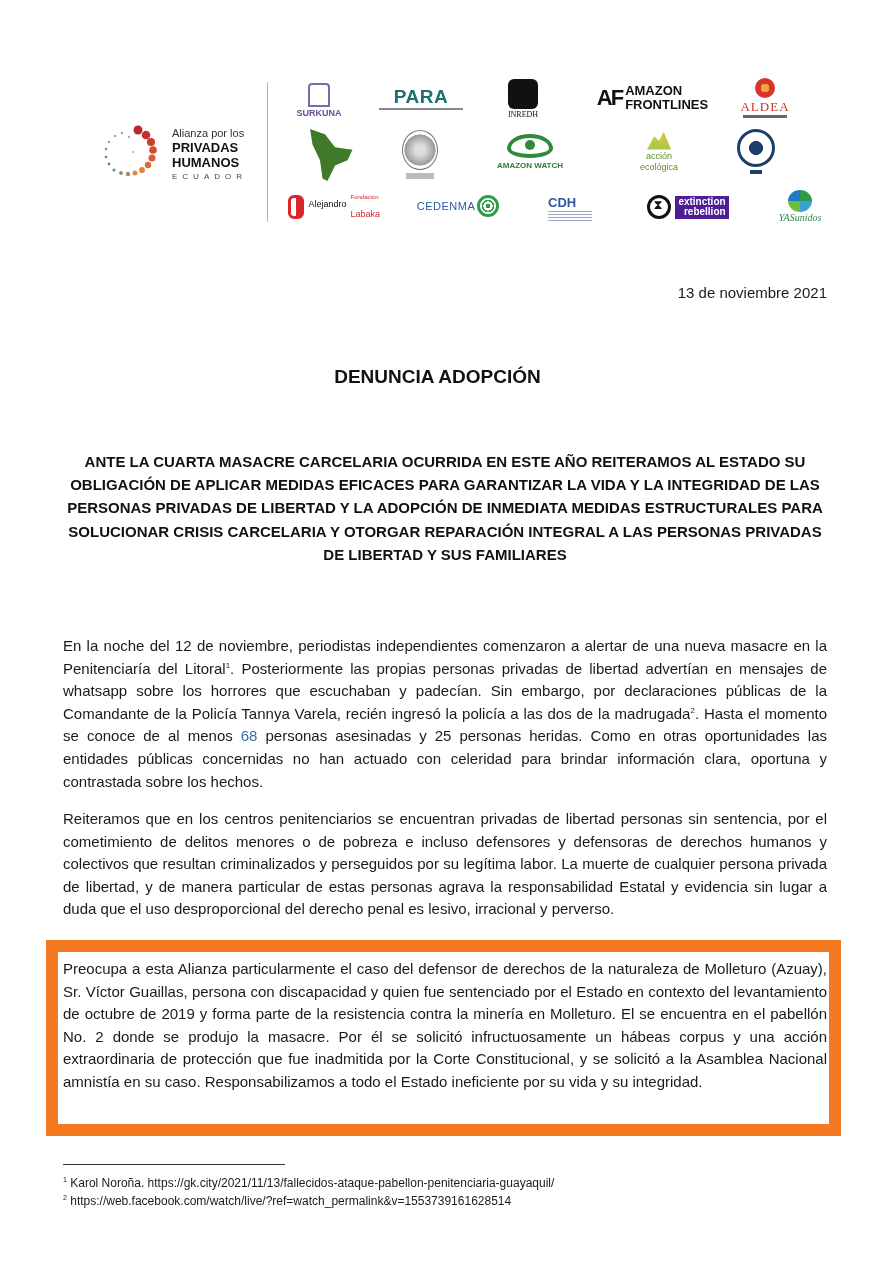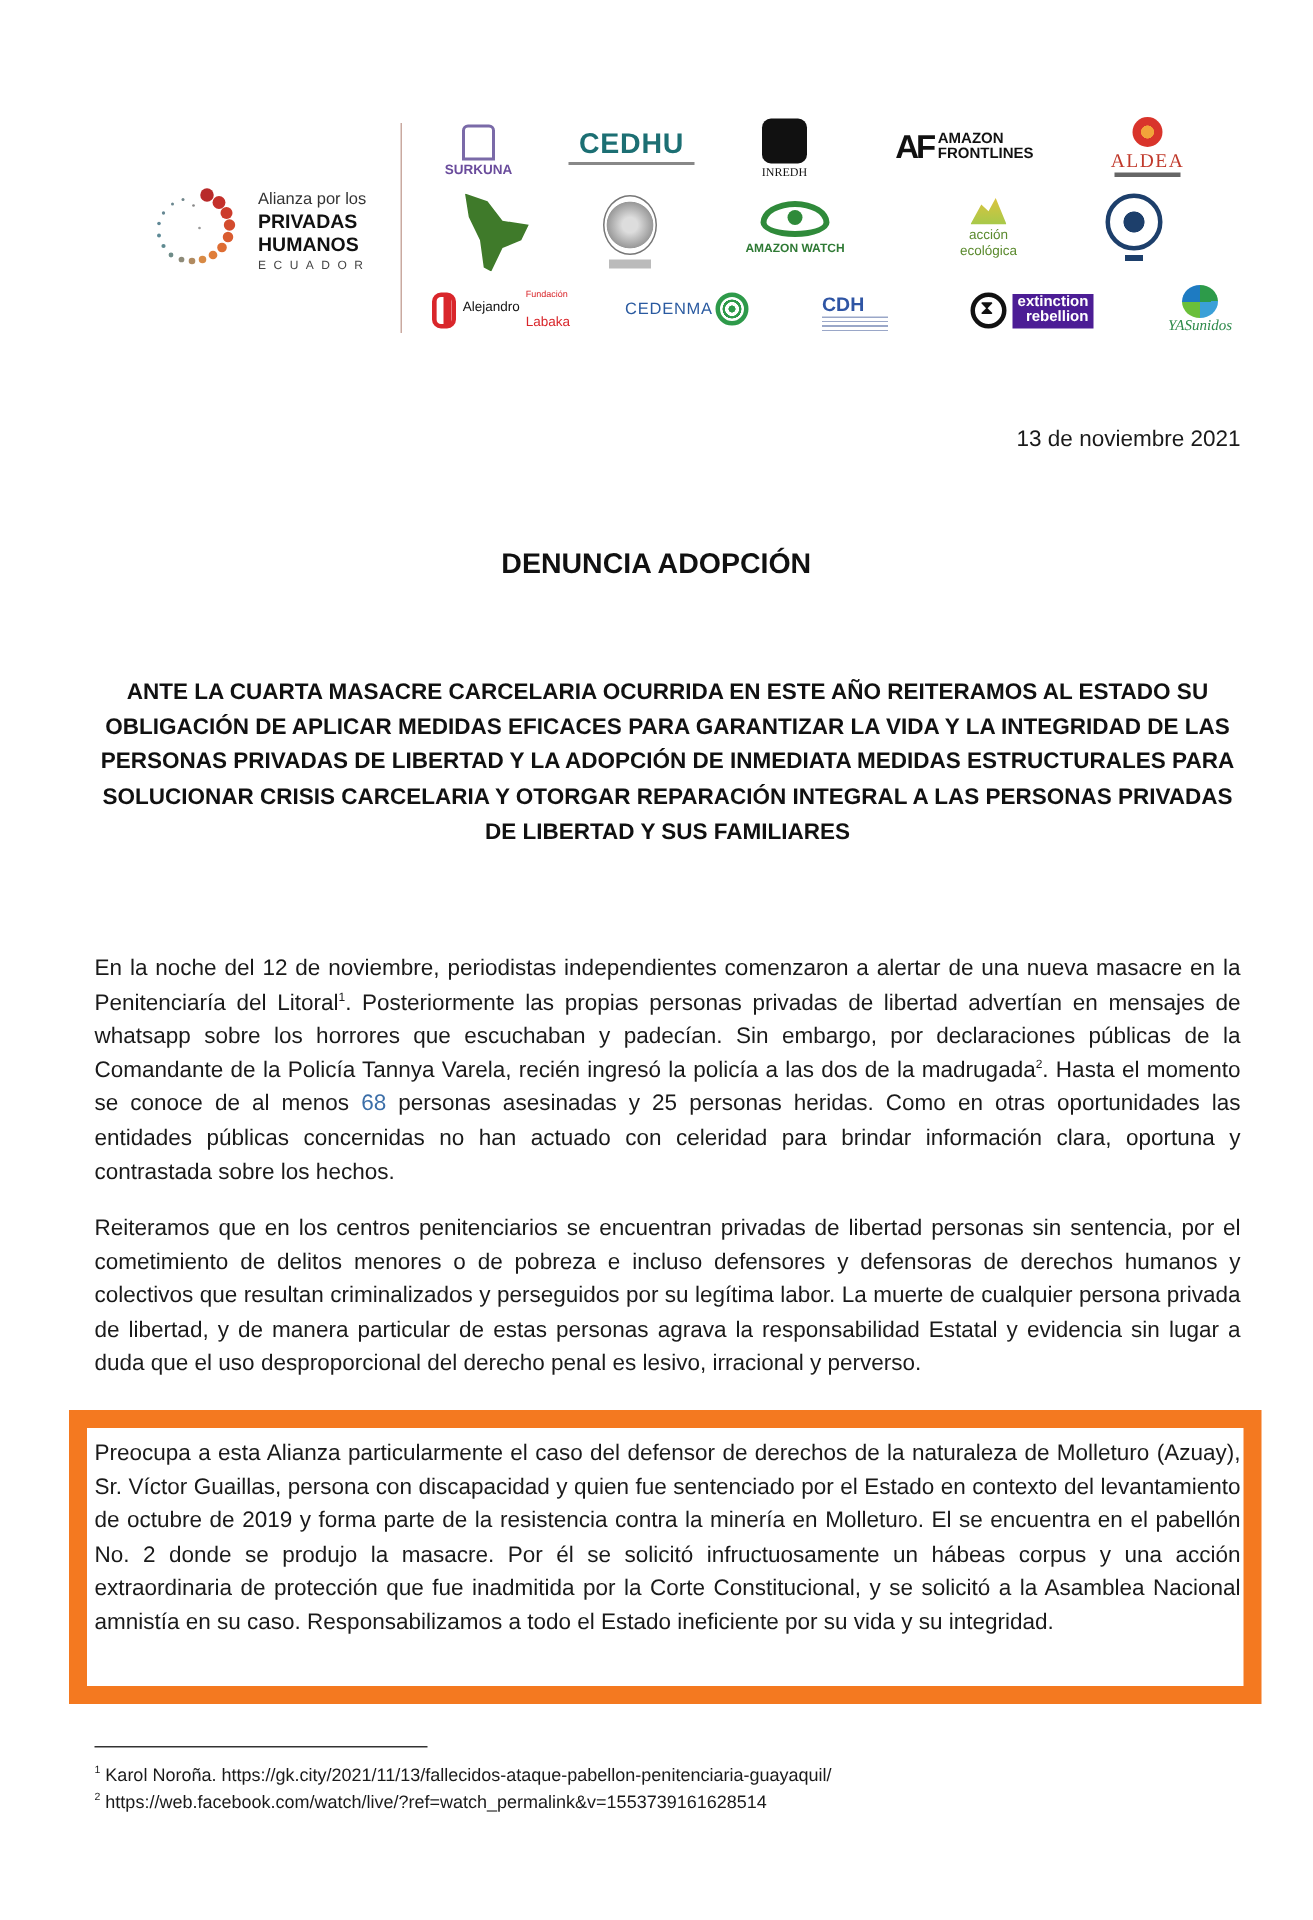--- a/index.html
+++ b/index.html
@@ -25,21 +25,21 @@
   .cedhu { left: 376px; top: 80px; width: 90px; height: 36px; }
   .cedhu .name { font-size: 19px; font-weight: bold; color: #1c6f73; letter-spacing: 0.5px; }
   .cedhu .sub { font-size: 3px; color: #555; margin-top: 2px; width: 84px; height: 2px; background: #888; }
 
   .inredh { left: 500px; top: 76px; width: 46px; height: 46px; }
   .inredh .ic { width: 30px; height: 30px; background: #111; border-radius: 6px; }
   .inredh .name { font-size: 8px; color: #111; margin-top: 2px; font-family: "Liberation Serif", serif; }
 
   .af { left: 592px; top: 86px; width: 90px; height: 24px; flex-direction: row; }
   .af .big { font-size: 22px; font-weight: bold; color: #111; letter-spacing: -2px; margin-right: 3px; }
-  .af .name { font-size: 10px; font-weight: bold; color: #111; text-align: left; line-height: 1.05; }
+  .af .name { font-size: 13px; font-weight: bold; color: #111; text-align: left; line-height: 1.05; }
 
   .aldea { left: 735px; top: 74px; width: 60px; height: 48px; }
   .aldea .ic { width: 20px; height: 20px; border-radius: 50%; background: radial-gradient(circle, #f2a43a 30%, #d9342b 32%); }
   .aldea .name { font-size: 13px; color: #c0392b; font-family: "Liberation Serif", serif; letter-spacing: 1px; margin-top: 2px; }
   .aldea .sub { width: 44px; height: 3px; background: #666; margin-top: 2px; }
 
   .guamuza { left: 300px; top: 126px; width: 60px; height: 58px; }
   .guamuza .ic { width: 50px; height: 52px; background: #3f7a2a; clip-path: polygon(10% 0, 40% 10%, 60% 35%, 95% 40%, 85% 60%, 60% 70%, 45% 100%, 35% 95%, 30% 60%, 15% 30%); }
 
   .emblem { left: 398px; top: 124px; width: 44px; height: 60px; }
@@ -137,21 +137,21 @@
   </div>
 
   <div class="vdivider"></div>
 
   <div class="logo surkuna">
     <div class="ic"></div>
     <div class="name">SURKUNA</div>
   </div>
 
   <div class="logo cedhu">
-    <div class="name">CEDHU</div>
+    <div class="name">PARA</div>
     <div class="sub"></div>
   </div>
 
   <div class="logo inredh">
     <div class="ic"></div>
     <div class="name">INREDH</div>
   </div>
 
   <div class="logo af">
     <div class="big">AF</div>

